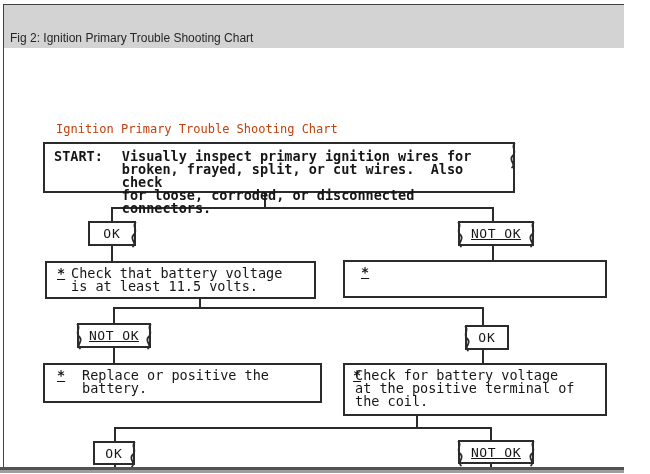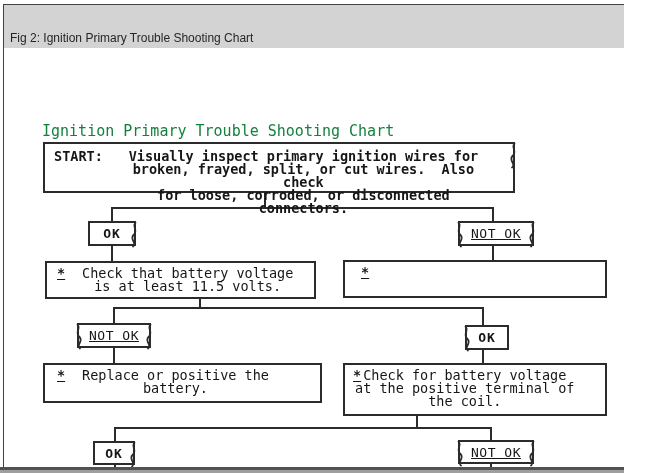--- a/index.html
+++ b/index.html
@@ -1,52 +1,52 @@
 <!DOCTYPE html>
 <html><head>
 <meta charset="utf-8">
 <style>
   html,body { margin:0; padding:0; background:#ffffff; }
   .screen {
     position:relative; width:624px; height:474px; background:#ffffff;
-    font-family:"DejaVu Sans Mono","Liberation Mono",monospace; overflow:hidden;text-align:center;
+    font-family:"DejaVu Sans Mono","Liberation Mono",monospace; overflow:hidden;
   }
   .frame {
     position:absolute; left:3px; top:4px; width:639px; height:464px;
     border:1px solid #414141; background:#ffffff; box-sizing:border-box;
   }
   .titlebar {
     position:absolute; left:4px; top:5px; width:637px; height:43px;
     background:#d3d3d3; box-sizing:border-box;
     display:flex; align-items:flex-end; padding:0 0 3px 6px;
     font-family:"Liberation Sans",sans-serif; font-size:12px; color:#262626;
   }
   .heading {
-    position:absolute; left:42px; top:122px; font-size:15px; color:#15803d;
+    position:absolute; left:56px; top:122px; font-size:12px; color:#c2410c;
     white-space:pre; z-index:2;
   }
   .line { position:absolute; background:#2b2b2b; z-index:1; }
   .box {
     position:absolute; border:2px solid #2b2b2b; background:#ffffff;
     box-sizing:border-box; font-size:13.5px; line-height:13px; color:#161616; z-index:2;
   }
-  .startbox { display:flex; gap:7px; padding:6px 16px 0 9px; }
+  .startbox { display:flex; gap:19px; padding:6px 16px 0 9px; }
   .start-label { font-weight:bold; white-space:pre; }
   .pre { white-space:pre-wrap;font-weight:bold; }
   .step { }
   .ast {
     position:absolute; top:4px; font-weight:bold; text-decoration:underline;
   }
   .step .step-text { position:absolute; top:4px; white-space:pre-wrap; }
   .tag {
     position:absolute; border:2px solid #2b2b2b; background:#ffffff;
     box-sizing:border-box; display:flex; align-items:center; justify-content:center;
     font-size:13px; color:#161616; z-index:3;
   }
-  .lbl-ok { font-weight:bold; letter-spacing:1px; }
+  .lbl-ok { font-weight:normal; letter-spacing:1px; }
   .lbl-notok { text-decoration:underline; letter-spacing:0.5px; }
   .curl { position:absolute; width:9px; height:27px; z-index:4; }
   .curl use { stroke:#2b2b2b; stroke-width:1.8; fill:none; }
   .curl-r { right:-5px; top:-2px; }
   .curl-l { left:-5px; top:-2px; transform:scaleX(-1); }
   .band1 { position:absolute; left:0; top:467px; width:650px; height:3px; background:#525252; z-index:5; }
   .band2 { position:absolute; left:0; top:470px; width:650px; height:3px; background:#9e9e9e; z-index:5; }
 </style>
 </head>
 <body>
@@ -107,21 +107,21 @@
     <svg class="curl curl-l">
         <use href="#curl"></use>
       </svg>
     <svg class="curl curl-r">
         <use href="#curl"></use>
       </svg>
   </div>
 
   <div class="box step" style="left:45px;top:261px;width:271px;height:38px">
     <span class="ast" style="left:10px">*</span>
-    <span class="step-text" style="left:35px">Check that battery voltage
+    <span class="step-text" style="left:24px">Check that battery voltage
 is at least 11.5 volts.</span>
   </div>
   <div class="box step" style="left:343px;top:260px;width:264px;height:38px">
     <span class="ast" style="left:16px">*</span>
   </div>
 
   <div class="tag" style="left:77px;top:323px;width:74px;height:25px">
     <span class="lbl-notok">NOT OK</span>
     <svg class="curl curl-l">
         <use href="#curl"></use>

